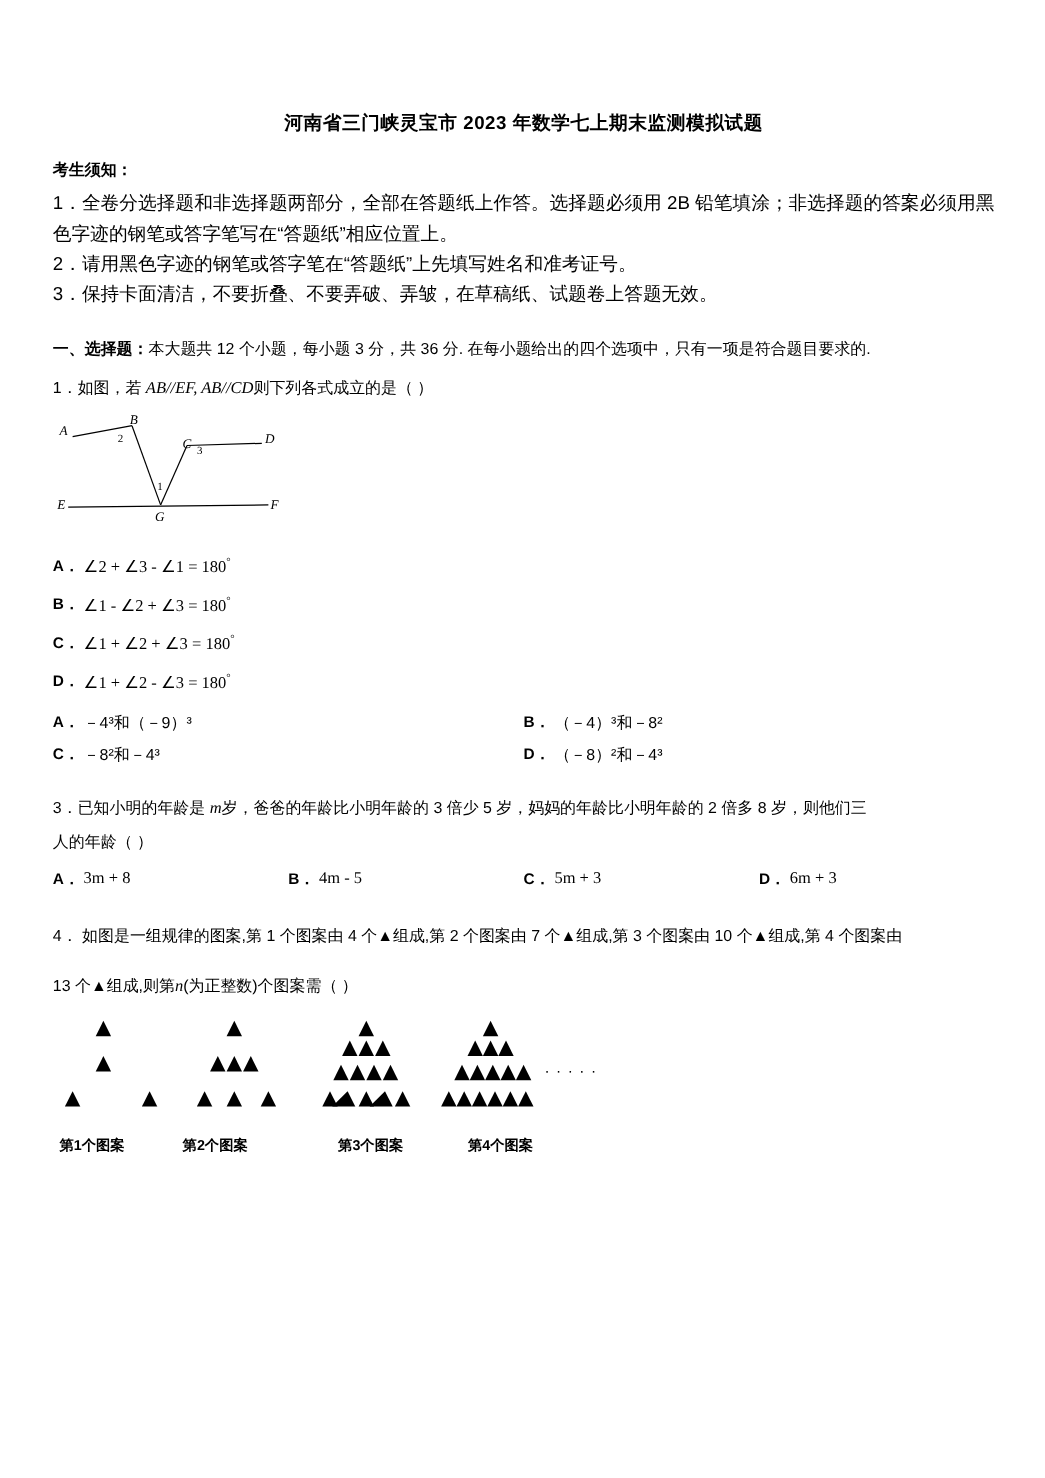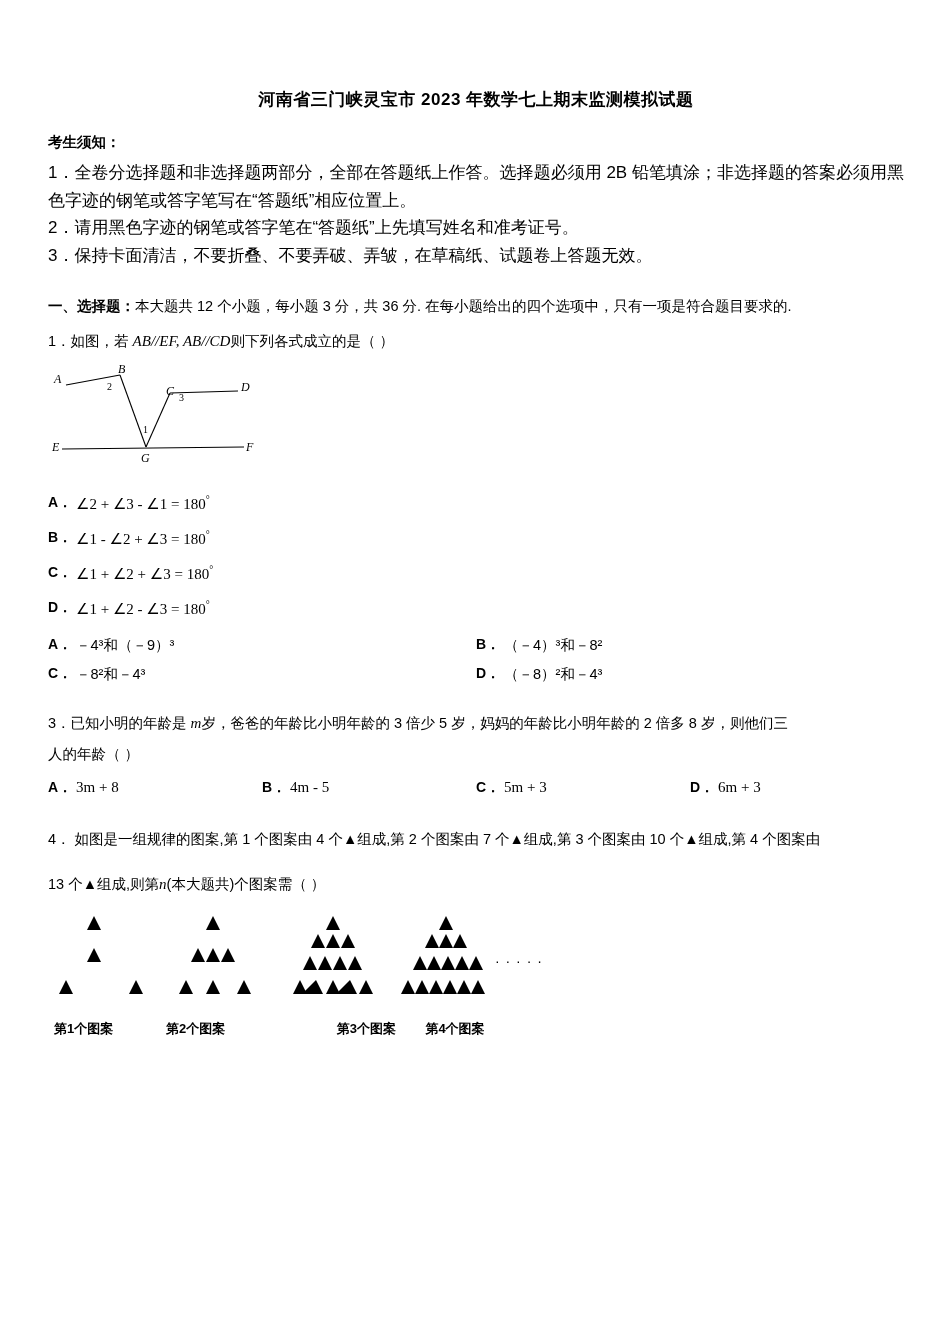--- a/index.html
+++ b/index.html
@@ -18,21 +18,21 @@
   .page {
     position: absolute;
     left: 0; top: 0;
     width: 950px;
     height: 1344px;
     padding: 0;
   }
   .content {
     position: absolute;
     left: 48px;
-    top: 88px;
+    top: 100px;
     width: 856px;
   }
   .doc-title {
     font-family: "Liberation Sans", sans-serif;
     font-weight: bold;
     font-size: 17px;
     text-align: center;
     letter-spacing: 0.5px;
     margin-bottom: 22px;
   }
@@ -238,21 +238,21 @@
         <span class="opt-letter">D．</span>
         <span class="opt-body mathi">6m + 3</span>
       </div>
     </div>
 
     <div class="q" style="margin-top:30px">
       <span>4．</span>
       <span>如图是一组规律的图案,第 1 个图案由 4 个▲组成,第 2 个图案由 7 个▲组成,第 3 个图案由 10 个▲组成,第 4 个图案由</span>
     </div>
     <div class="q4line2">
-      <span>13 个▲组成,则第</span><span class="mathi">n</span><span>(本大题共)个图案需（    ）</span>
+      <span>13 个▲组成,则第</span><span class="mathi">n</span><span>(为正整数)个图案需（    ）</span>
     </div>
 
     <div class="fig-tri">
       <svg width="500" height="110" viewBox="0 0 500 110">
         <g fill="#000">
 
           <polygon points="46,8 53,22 39,22"></polygon>
           <polygon points="46,40 53,54 39,54"></polygon>
           <polygon points="18,72 25,86 11,86"></polygon>
           <polygon points="88,72 95,86 81,86"></polygon>
@@ -295,18 +295,18 @@
           <polygon points="416,72 423,86 409,86"></polygon>
           <polygon points="430,72 437,86 423,86"></polygon>
         </g>
         <text x="447" y="58" font-family="Liberation Sans, sans-serif" font-size="14" letter-spacing="1">· · · · · ·</text>
       </svg>
     </div>
 
     <div style="display:flex; width:500px; margin-top:2px;">
       <div class="tri-caption" style="width:112px; text-align:left; padding-left:6px;">第1个图案</div>
       <div class="tri-caption" style="width:112px; text-align:left;">第2个图案</div>
-      <div class="tri-caption" style="width:118px; text-align:right;">第3个图案</div>
+      <div class="tri-caption" style="width:118px; text-align:center;">第3个图案</div>
       <div class="tri-caption" style="width:118px; text-align:center;">第4个图案</div>
     </div>
 
   </div>
 </div>
 
 </body></html>

